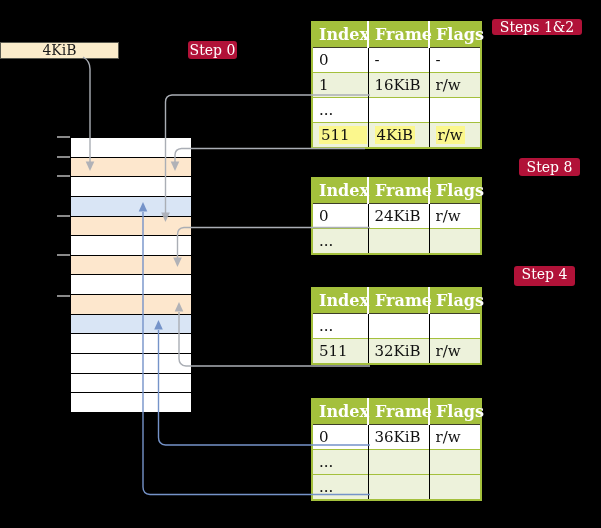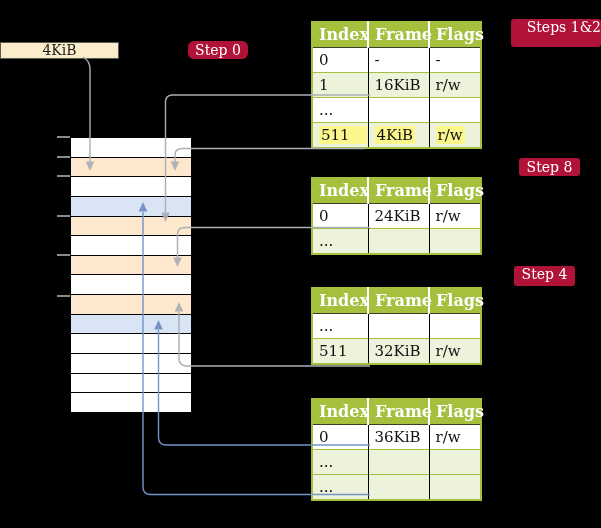--- a/index.html
+++ b/index.html
@@ -11,22 +11,22 @@
   .pagesize {
     position:absolute; left:0; top:42px; width:117px; height:15px;
     background:var(--page-size-box); border:1px solid #5a5a50;
     text-align:center; font-size:14px; line-height:15px; color:#1a1a1a;
   }
   
   .badge {
     position:absolute; background:var(--badge-red); color:#fff;
     font-size:14px; text-align:center; border-radius:3px;
   }
-  .badge-step0  { left:188px; top:41px;  width:60px; height:18px; line-height:18px;border-radius:6px; }
-  .badge-steps12{ left:511px; top:19px;  width:90px; height:28px; line-height:16px;text-align:right; }
+  .badge-step0  { left:188px; top:41px;  width:49px; height:18px; line-height:18px; }
+  .badge-steps12{ left:492px; top:19px;  width:90px; height:16px; line-height:16px; }
   .badge-step3  { left:519px; top:158px; width:61px; height:18px; line-height:18px; }
   .badge-step4  { left:514px; top:266px; width:61px; height:20px; line-height:16px;text-align:center; }
   
   .memcol {
     position:absolute; left:70px; top:137px; width:120px; height:274px;
     background:#fff; border:1px solid #000; display:flex; flex-direction:column;
   }
   .memrow { flex:1; border-top:1px solid #000; }
   .memrow:first-child { border-top:none; }
   .memrow.page-table { background:var(--memory-page-table); }

